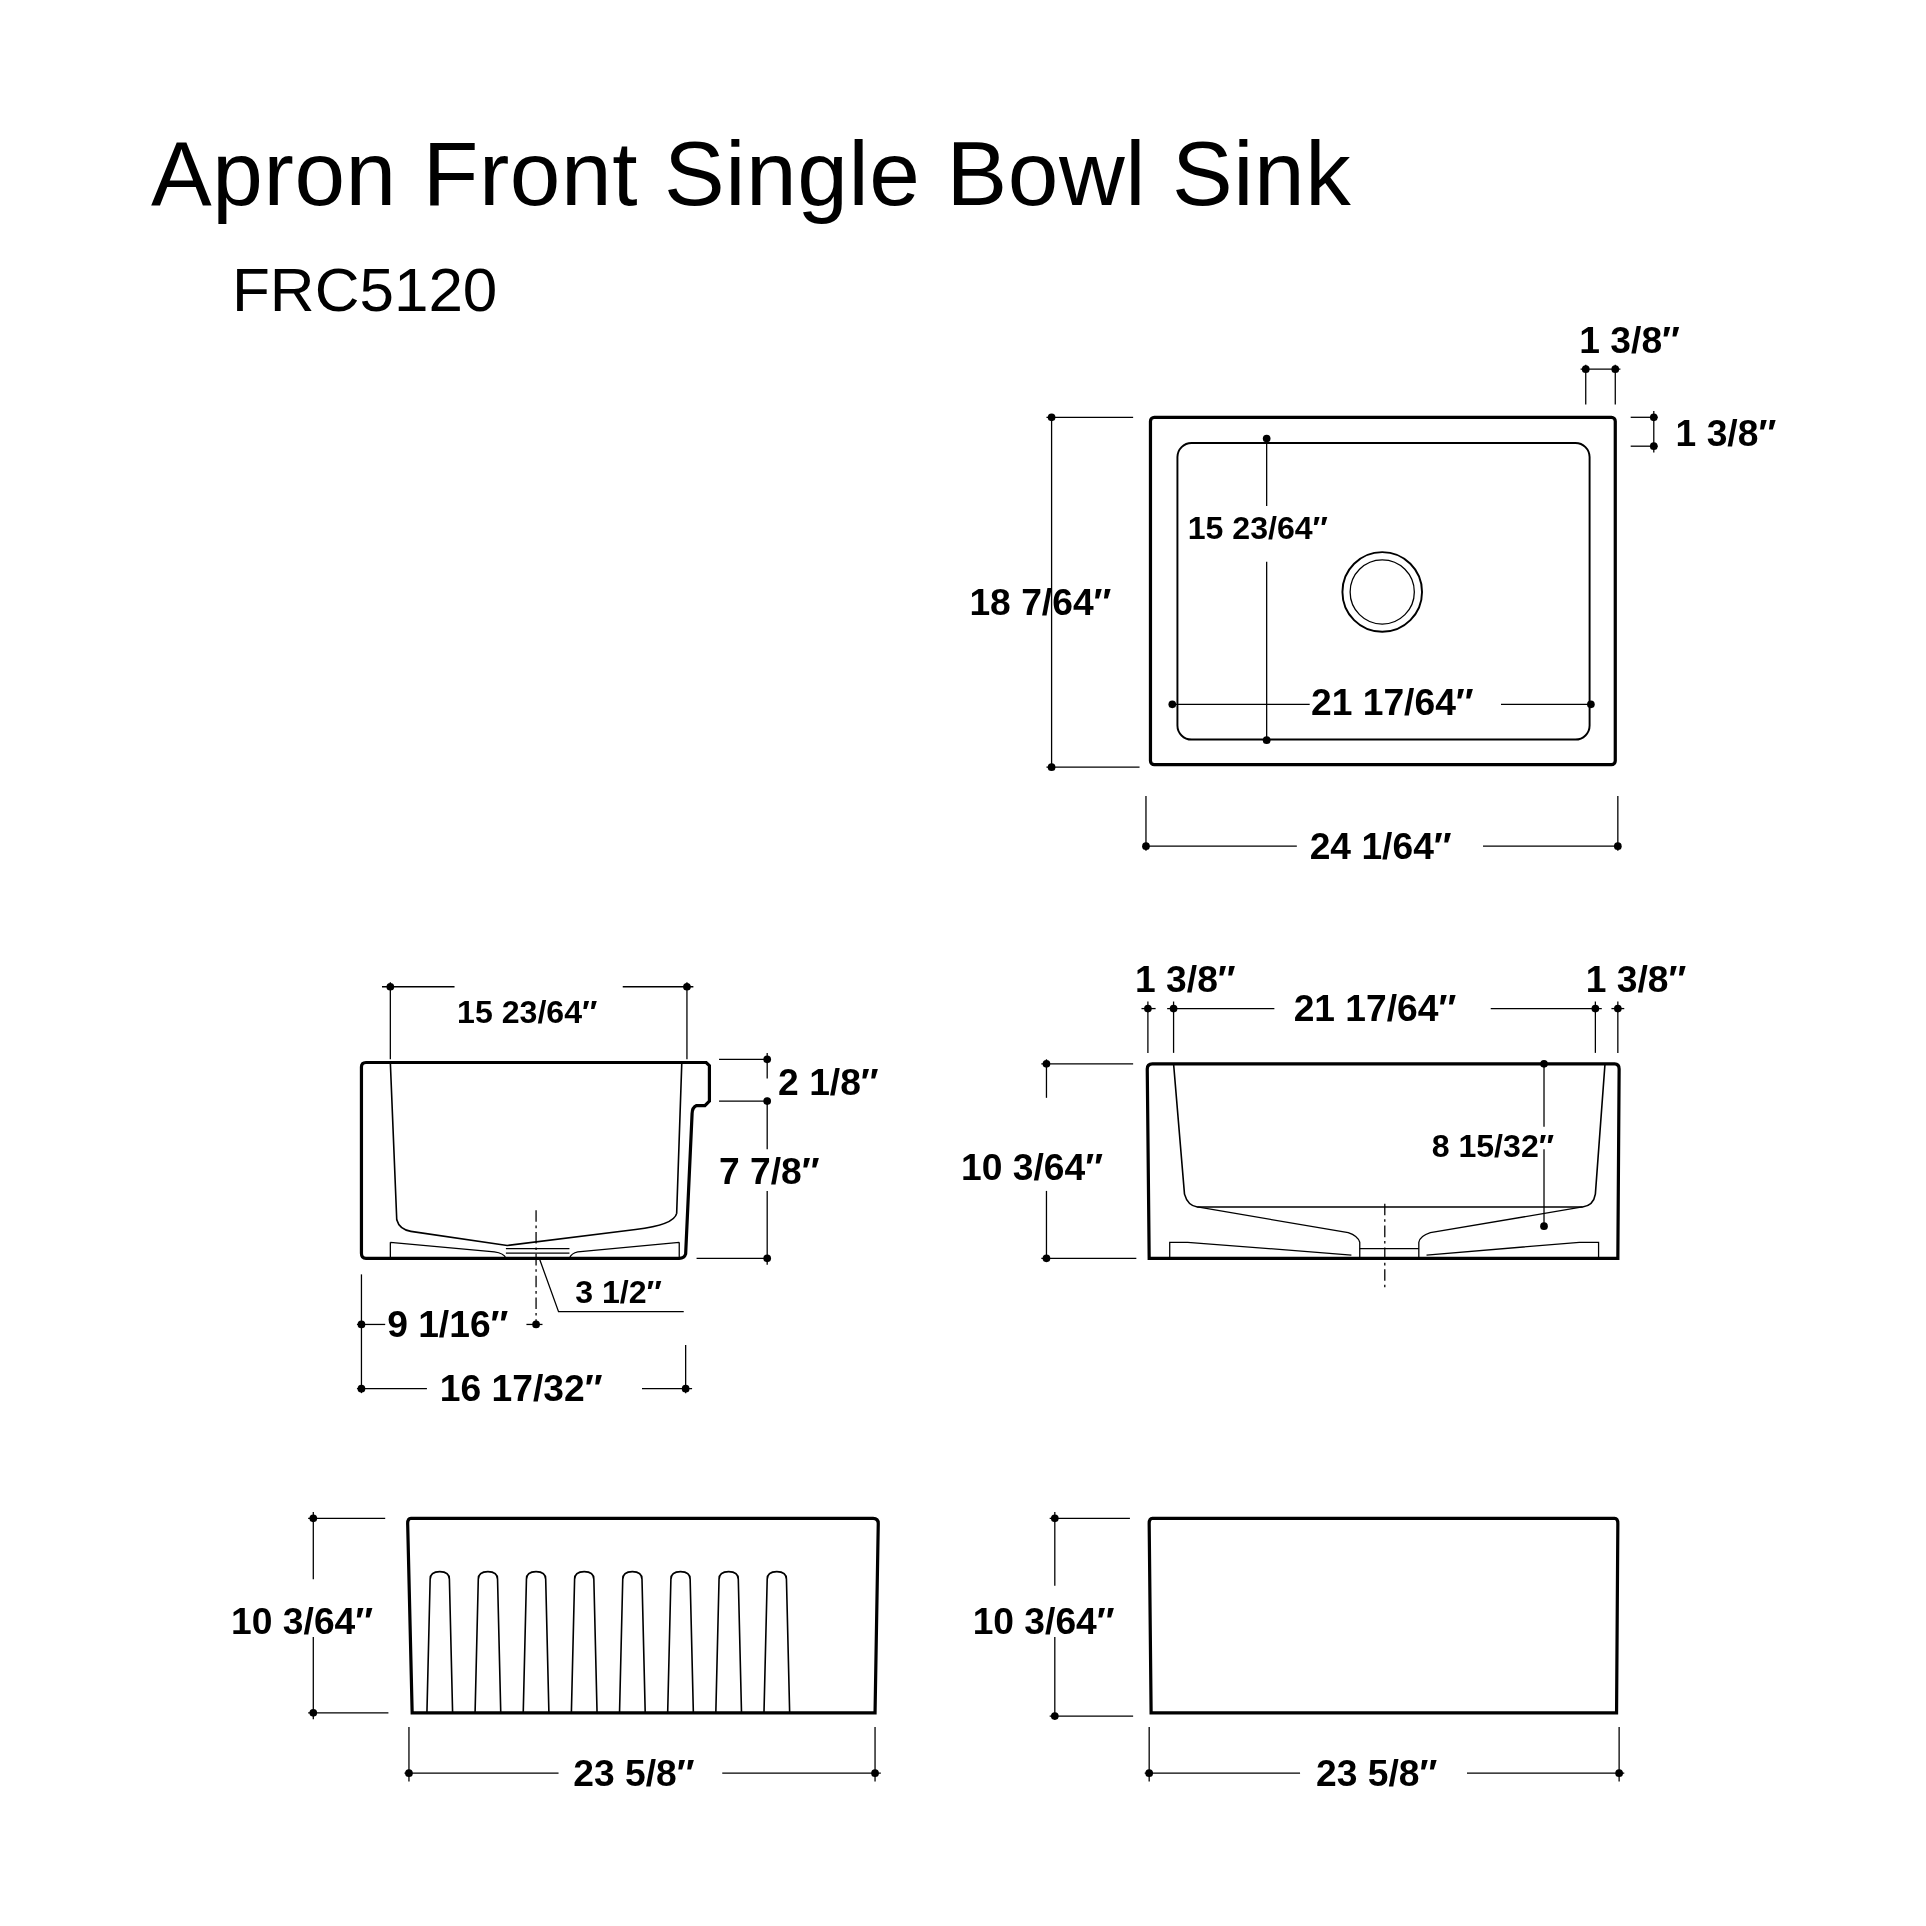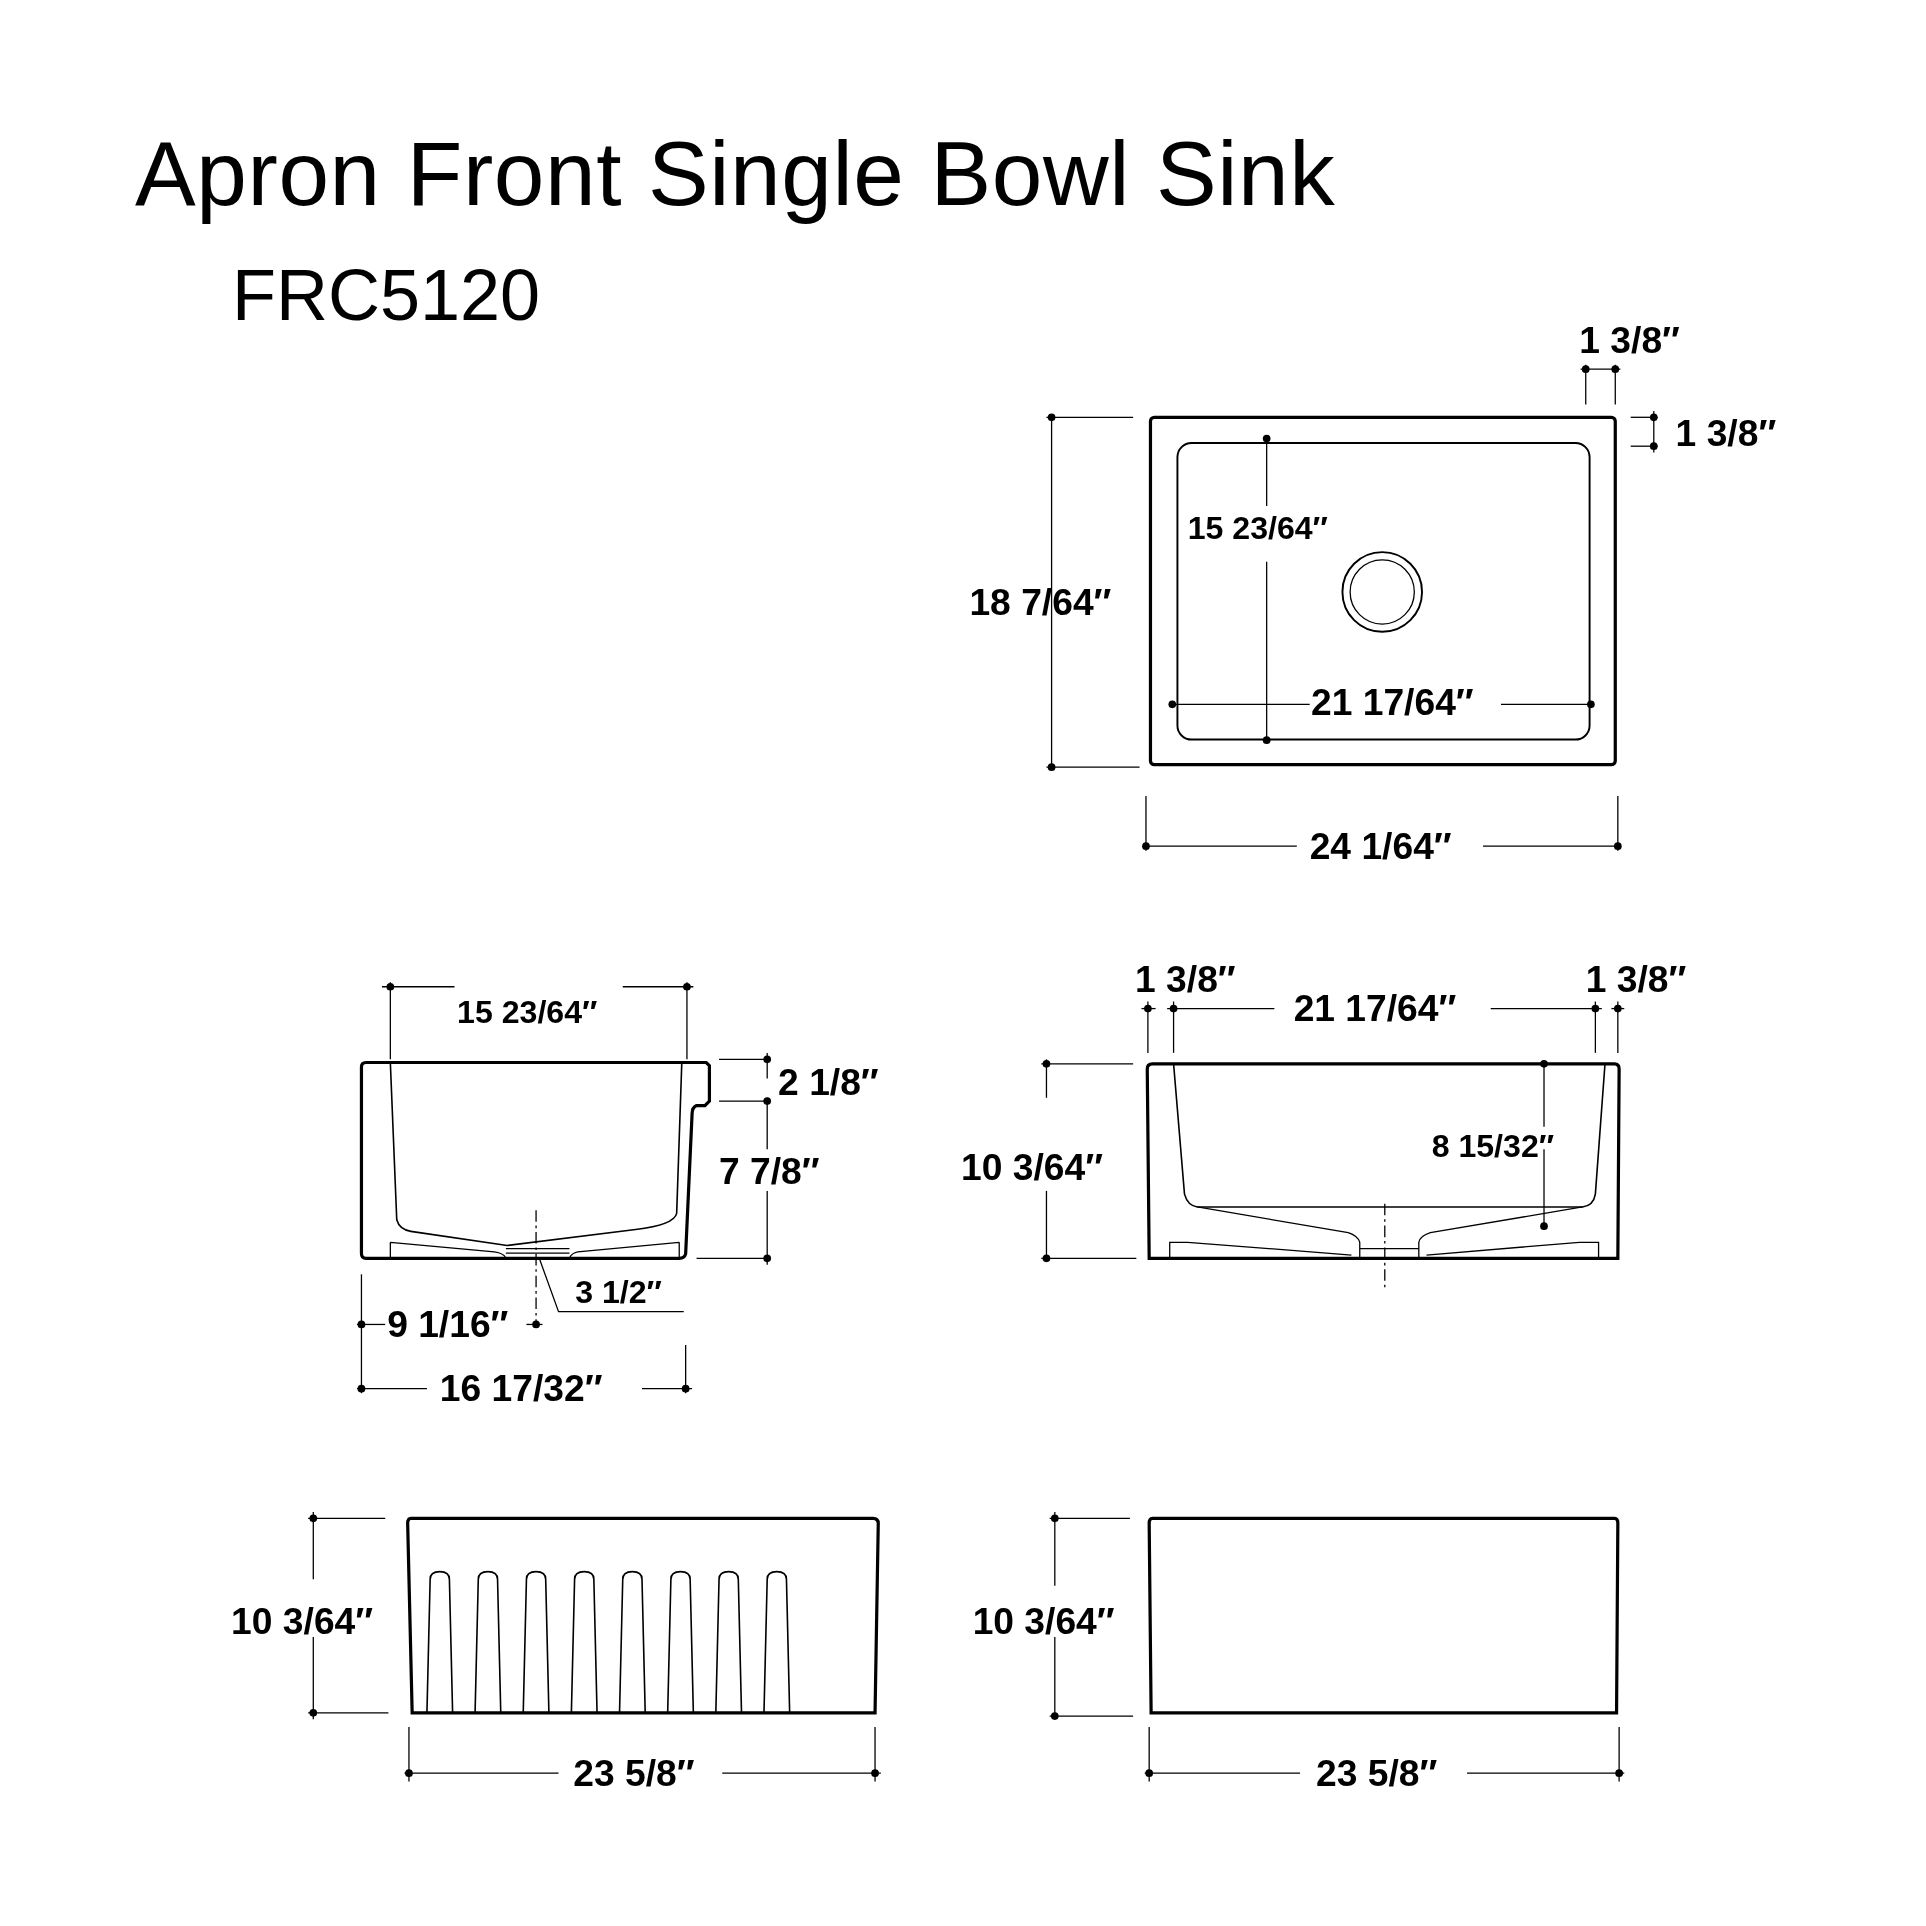--- a/index.html
+++ b/index.html
@@ -1,18 +1,18 @@
 <!DOCTYPE html>
 <html style="font-size:10.3px"><head>
 <meta charset="utf-8">
 <style>
   html,body{margin:0;padding:0;background:#fff;}
   body{width:1926px;height:1926px;position:relative;overflow:hidden;font-family:"Liberation Sans","DejaVu Sans",sans-serif;color:#000;}
-  .title{position:absolute;left:135px;top:122px;font-size:91px;font-weight:400;letter-spacing:0.6px;}
-  .model{position:absolute;left:232px;top:254px;font-size:72px;font-weight:400;}
+  .title{position:absolute;left:151px;top:122px;font-size:91px;font-weight:400;letter-spacing:0.6px;}
+  .model{position:absolute;left:232px;top:254px;font-size:62px;font-weight:400;}
   svg{position:absolute;left:0;top:0;}
   .dim{font-family:"Liberation Sans","DejaVu Sans",sans-serif;font-weight:700;font-size:58px;fill:#000;}
   .dimsm{font-family:"Liberation Sans","DejaVu Sans",sans-serif;font-weight:700;font-size:50px;fill:#000;}
 </style>
 </head>
 <body>
 
 <div class="title">Apron Front Single Bowl Sink</div>
 <div class="model">FRC5120</div>
 

